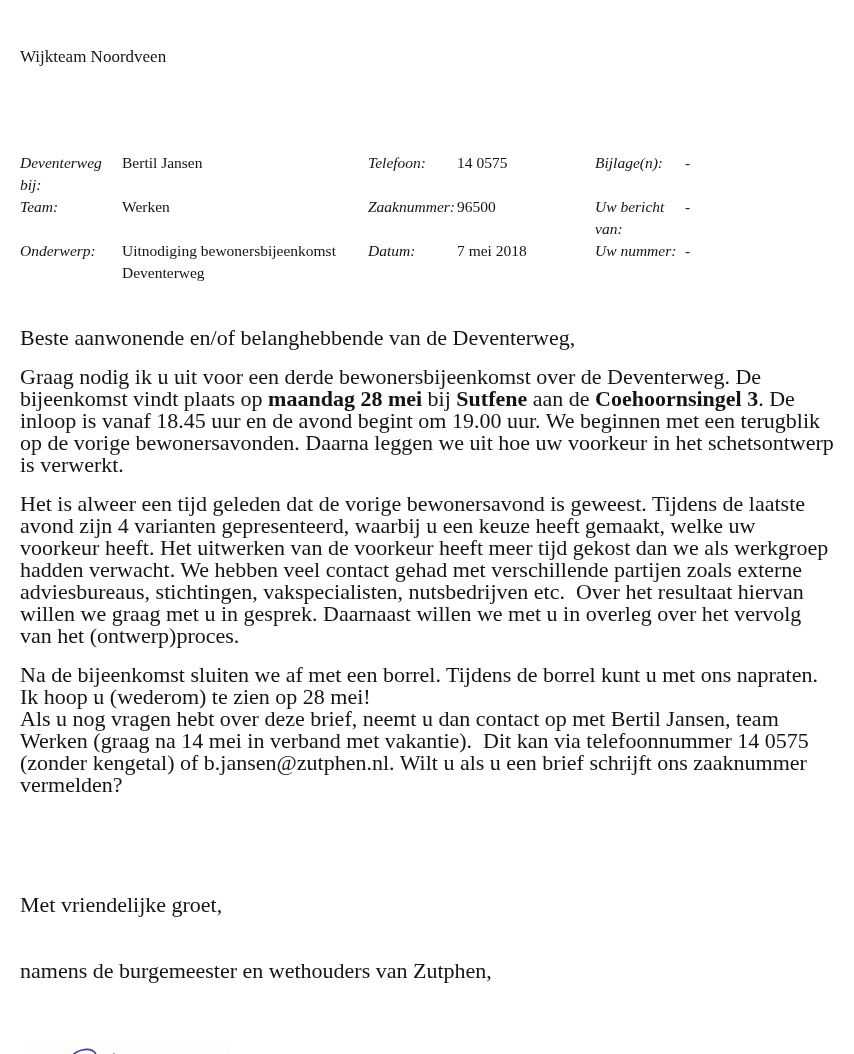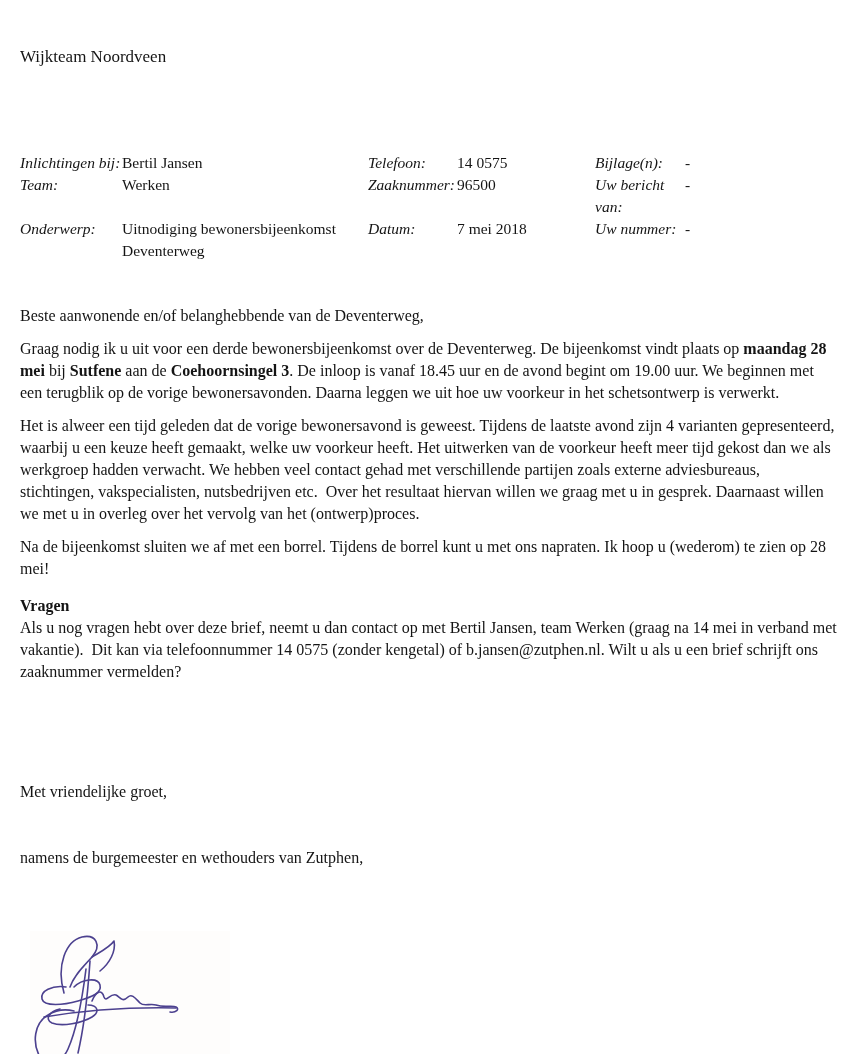--- a/index.html
+++ b/index.html
@@ -25,26 +25,26 @@
     margin-top: 84px;
     display: grid;
     grid-template-columns: 102px 246px 89px 138px 90px 1fr;
     align-items: start;
     font-size: 15.5px;
     line-height: 22px;
   }
   .meta-label { font-style: italic; }
   .meta-value { }
   .body-text {
-    font-size: 16px;
+    font-size: 22px;
     line-height: 22px;
     white-space: pre-wrap;
   }
   .salutation { margin-top: 43px; }
-  .para { margin-top: 11px; }
+  .para { margin-top: 17px; }
   .questions-heading {
     margin-top: 15px;
     font-weight: bold;
     font-size: 16px;
     line-height: 22px;
   }
   .closing { margin-top: 54px; }
   .closing div { line-height: 22px; }
   .signature-box {
     margin-top: 18px;
@@ -59,21 +59,21 @@
 </style>
 </head>
 <body>
 
 <div class="page">
 
   <div class="org-title">Wijkteam Noordveen</div>
 
   <div class="meta-grid">
 
-    <div class="meta-label">Inlichtingen bij:</div>
+    <div class="meta-label">Deventerweg bij:</div>
     <div class="meta-value">Bertil Jansen</div>
     <div class="meta-label">Telefoon:</div>
     <div class="meta-value">14 0575</div>
     <div class="meta-label">Bijlage(n):</div>
     <div class="meta-value">-</div>
 
     <div class="meta-label">Team:</div>
     <div class="meta-value">Werken</div>
     <div class="meta-label">Zaaknummer:</div>
     <div class="meta-value">96500</div>
@@ -89,21 +89,20 @@
   </div>
 
   <div class="body-text salutation">Beste aanwonende en/of belanghebbende van de Deventerweg,</div>
 
   <div class="body-text para"><span>Graag nodig ik u uit voor een derde bewonersbijeenkomst over de Deventerweg. De bijeenkomst vindt plaats op </span><b>maandag 28 mei</b><span> bij </span><b>Sutfene</b><span> aan de </span><b>Coehoornsingel 3</b><span>. De inloop is vanaf 18.45 uur en de avond begint om 19.00 uur. We beginnen met een terugblik op de vorige bewonersavonden. Daarna leggen we uit hoe uw voorkeur in het schetsontwerp is verwerkt.</span></div>
 
   <div class="body-text para">Het is alweer een tijd geleden dat de vorige bewonersavond is geweest. Tijdens de laatste avond zijn 4 varianten gepresenteerd, waarbij u een keuze heeft gemaakt, welke uw voorkeur heeft. Het uitwerken van de voorkeur heeft meer tijd gekost dan we als werkgroep hadden verwacht. We hebben veel contact gehad met verschillende partijen zoals externe adviesbureaus, stichtingen, vakspecialisten, nutsbedrijven etc.  Over het resultaat hiervan willen we graag met u in gesprek. Daarnaast willen we met u in overleg over het vervolg van het (ontwerp)proces.</div>
 
   <div class="body-text para">Na de bijeenkomst sluiten we af met een borrel. Tijdens de borrel kunt u met ons napraten. Ik hoop u (wederom) te zien op 28 mei!</div>
 
-  <div class="questions-heading">Vragen</div>
 
   <div class="body-text">Als u nog vragen hebt over deze brief, neemt u dan contact op met Bertil Jansen, team Werken (graag na 14 mei in verband met vakantie).  Dit kan via telefoonnummer 14 0575 (zonder kengetal) of b.jansen@zutphen.nl. Wilt u als u een brief schrijft ons zaaknummer vermelden?</div>
 
   <div class="body-text closing">
     <div>Met vriendelijke groet,</div>
     <div>namens de burgemeester en wethouders van Zutphen,</div>
   </div>
 
   <div class="signature-box">
     <svg width="200" height="143" viewBox="0 0 200 143" fill="none" xmlns="http://www.w3.org/2000/svg">

